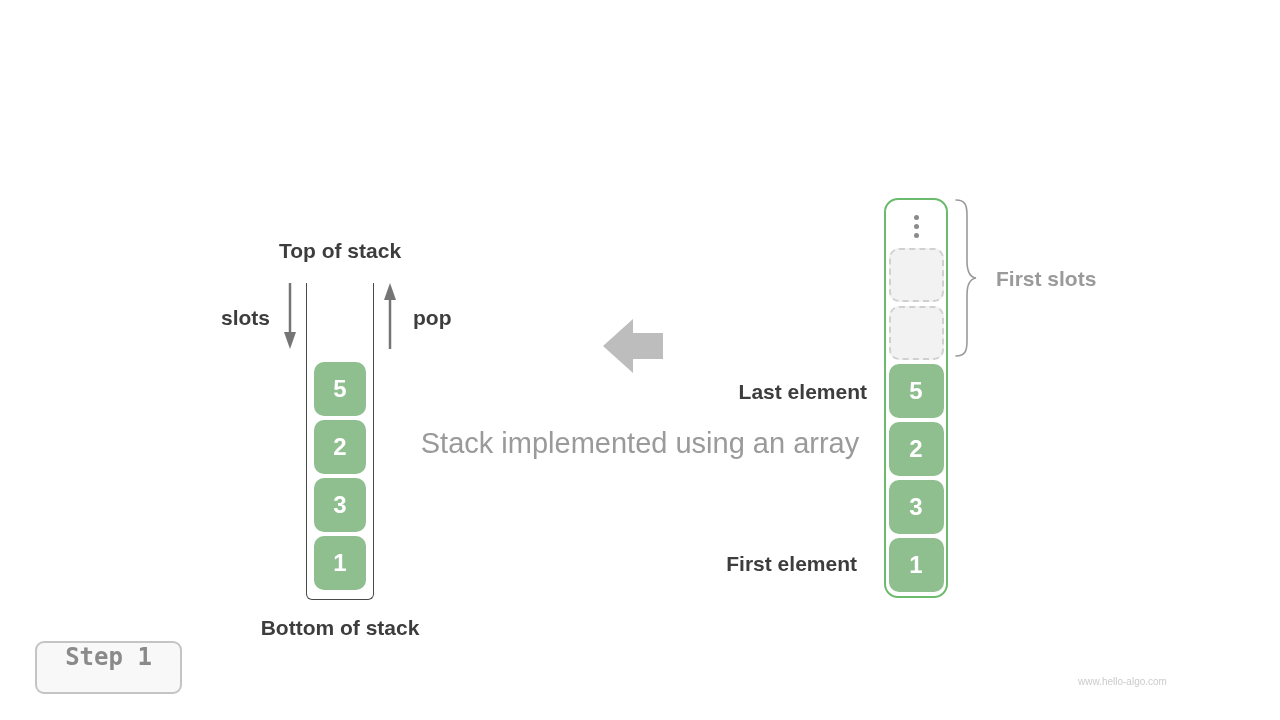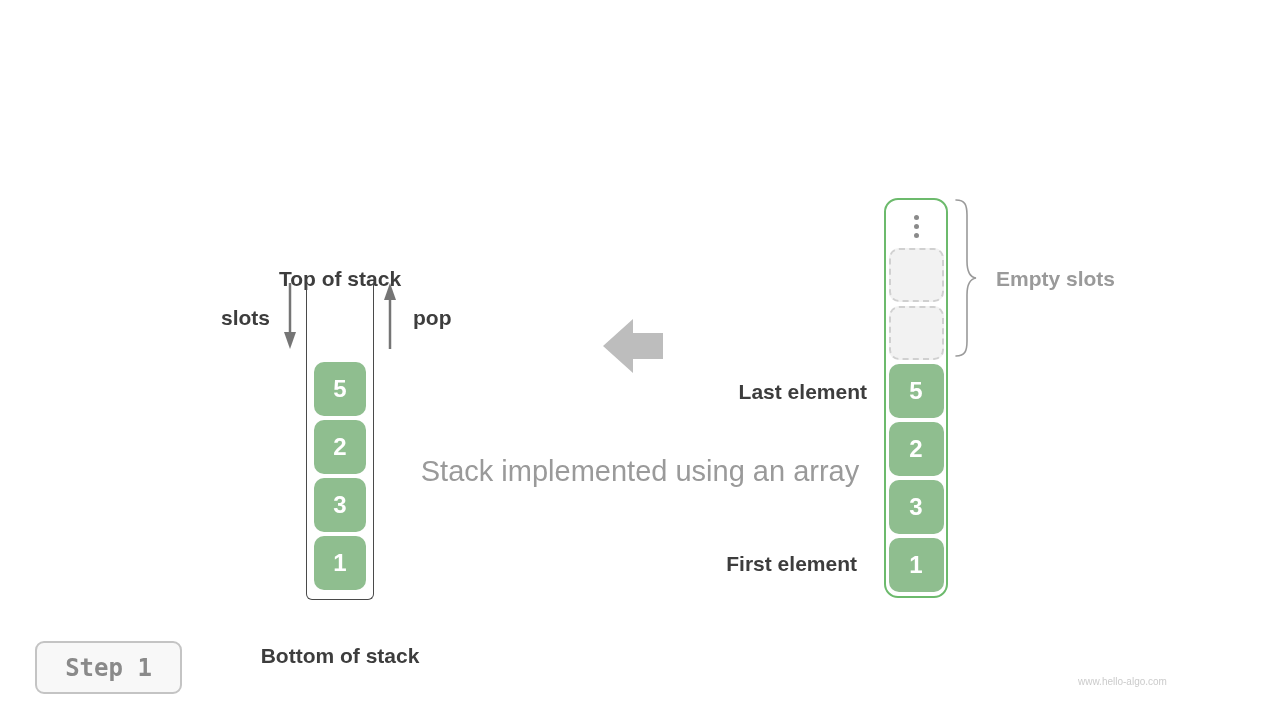--- a/index.html
+++ b/index.html
@@ -106,35 +106,35 @@
     background:var(--badge-text);
     display:block;
   }
   .step-badge{
     left:35px; top:641px;
     width:147px; height:53px;
     border:2px solid var(--badge-border);
     border-radius:9px;
     background:var(--badge-fill);
     display:flex;
-    align-items:center;
+    align-items:flex-start;
     justify-content:center;
     font-family:"DejaVu Sans Mono", monospace;
     font-weight:bold;
     font-size:24px;
     color:var(--badge-text);
   }
   .watermark{
     left:1078px; top:676px;
     font-family:Liberation Sans, sans-serif;
     font-size:10px;
     color:var(--watermark-gray);
     white-space:nowrap;
   }
-  .center-x{transform:translateX(-50%);margin-top:28px;}
+  .center-x{transform:translateX(-50%);}
 </style>
 </head>
 <body>
 
 <div class="abs bold-label center-x" style="left:340px;top:239px;">Top of stack</div>
 
 <svg class="abs" style="left:283px;top:283px;" width="14" height="66" viewBox="0 0 14 66">
   <line x1="7" y1="0" x2="7" y2="51" stroke="#757575" stroke-width="2.5"></line>
   <polygon points="1,49 13,49 7,66" fill="#757575"></polygon>
 </svg>
@@ -171,21 +171,21 @@
     <div class="slot"></div>
     <div class="cell">5</div>
     <div class="cell">2</div>
     <div class="cell">3</div>
     <div class="cell">1</div>
   </div>
 
 <svg class="abs" style="left:954px;top:198px;" width="24" height="160" viewBox="0 0 24 160">
   <path d="M2,2 C11,2 13,7 13,17 L13,63 C13,73 15,79 22,80 C15,81 13,87 13,97 L13,143 C13,153 11,158 2,158" fill="none" stroke="#9A9A9A" stroke-width="1.6" stroke-linecap="round"></path>
 </svg>
-<div class="abs muted-label" style="left:996px;top:267px;">Empty slots</div>
+<div class="abs muted-label" style="left:996px;top:267px;">First slots</div>
 
 <div class="abs bold-label" style="right:413px;top:380px;">Last element</div>
 <div class="abs bold-label" style="right:423px;top:552px;">First element</div>
 
 <div class="abs step-badge">
   <span>Step 1</span>
 </div>
 
 <div class="abs watermark">www.hello-algo.com</div>
 

